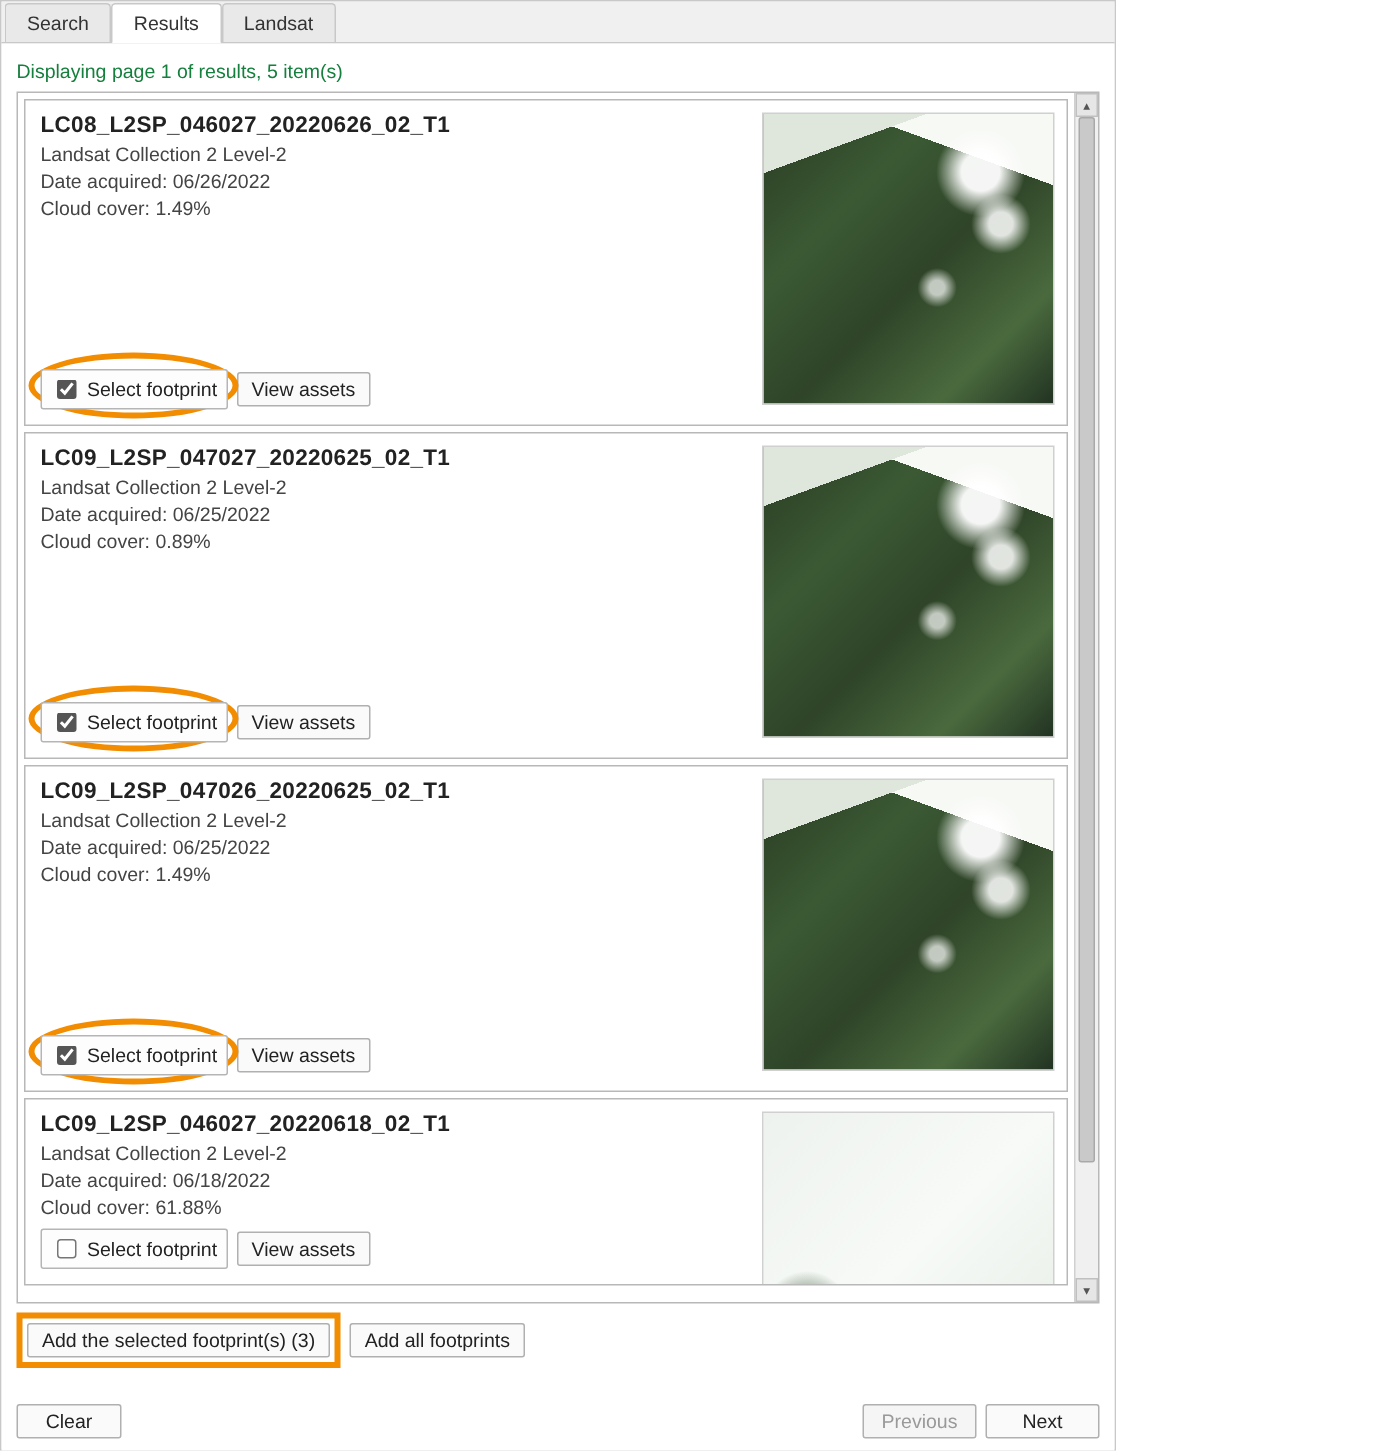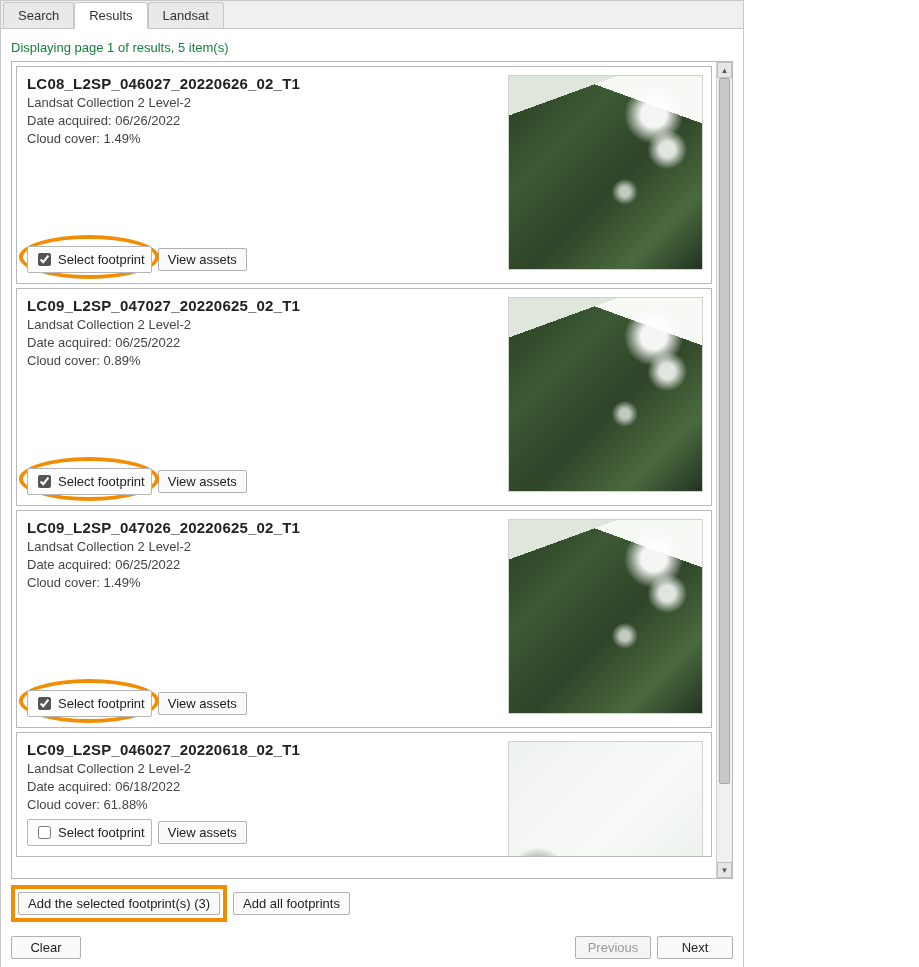--- a/index.html
+++ b/index.html
@@ -194,21 +194,21 @@
     width: 140px;
     height: 44px;
     left: -8px;
     bottom: -6px;
     pointer-events: none;
     z-index:1;
   }
   .footer {
     display: flex;
     flex-direction: column;
-    gap: 14px;
+    gap: 24px;
     padding-top: 6px;
   }
   .footer-row { display: flex; gap: 6px; align-items: center; }
   .highlight-box {
     border: 4px solid #f28c00;
     padding: 3px;
     display: inline-block;
   }
   .clear-btn{width:70px;text-align:center;}
   .nav-btn{width:76px;text-align:center;}

